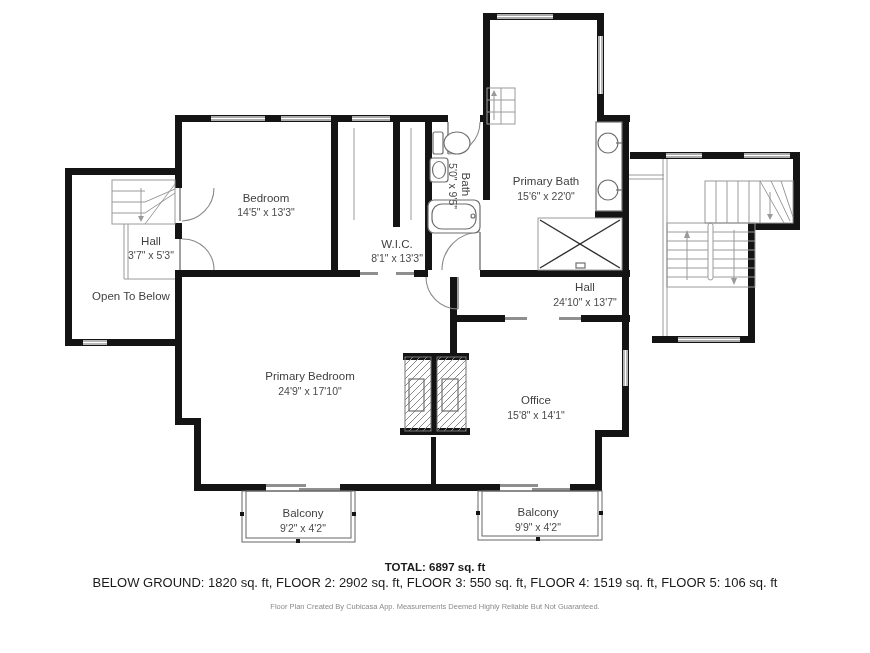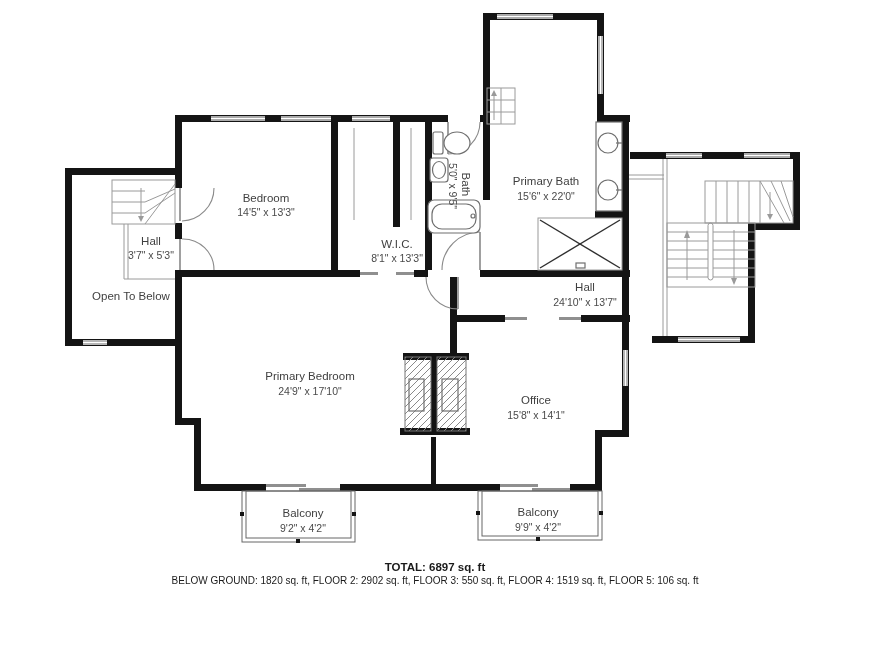--- a/index.html
+++ b/index.html
@@ -16,21 +16,21 @@
   .fxl{fill:none;stroke:#6f6f6f;stroke-width:1.2;}
   .sx{stroke:#2f2f2f;stroke-width:1.4;}
   .slider{fill:#8f8f8f;}
   .rail{fill:none;stroke:#666666;stroke-width:1;}
   .post{fill:#141414;}
   .arrow{fill:#9a9a9a;stroke:none;}
   .rn{font-size:11.5px;fill:#3f3f3f;text-anchor:middle;font-family:"Liberation Sans",sans-serif;}
   .rd{font-size:10.5px;fill:#4a4a4a;text-anchor:middle;font-family:"Liberation Sans",sans-serif;}
   .footer{position:absolute;left:0;top:561px;width:870px;text-align:center;color:#1a1a1a;}
   .footer .total{font-size:11.5px;font-weight:bold;margin:0 0 2px 0;}
-  .footer .fl{font-size:10px;margin:0 0 1.5px 0;}
+  .footer .fl{font-size:13px;margin:0 0 1.5px 0;}
   .footer .disc{font-size:7.5px;color:#8a8a8a;margin-top:12px;}
 </style>
 </head>
 <body>
 
 <div id="canvas">
 
 <svg width="870" height="560" viewBox="0 0 870 560">
   <defs>
     <pattern id="hch" patternUnits="userSpaceOnUse" width="7" height="7">
@@ -344,15 +344,16 @@
     <text class="rd" x="303" y="532">9'2" x 4'2"</text>
 
     <text class="rn" x="538" y="516">Balcony</text>
     <text class="rd" x="538" y="531">9'9" x 4'2"</text>
   </g>
 </svg>
 
 <div class="footer">
   <div class="total">TOTAL: 6897 sq. ft</div>
   <div class="fl">BELOW GROUND: 1820 sq. ft, FLOOR 2: 2902 sq. ft, FLOOR 3: 550 sq. ft, FLOOR 4: 1519 sq. ft, FLOOR 5: 106 sq. ft</div>
+  <div class="disc">Floor Plan Created By Cubicasa App. Measurements Deemed Highly Reliable But Not Guaranteed.</div>
 </div>
 
 </div>
 
 </body></html>

